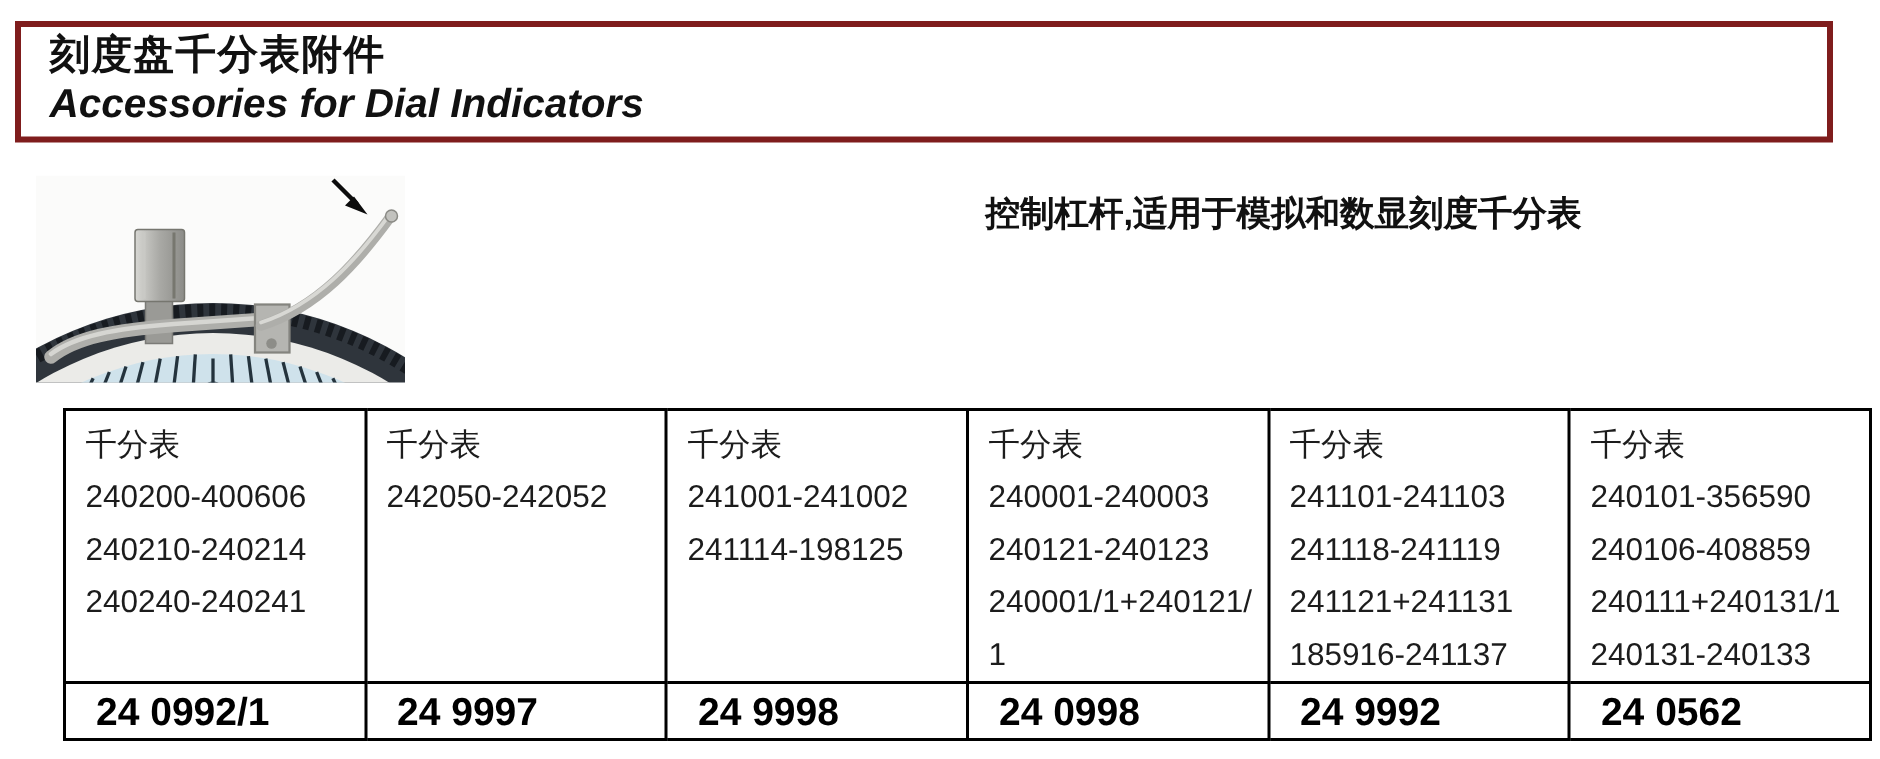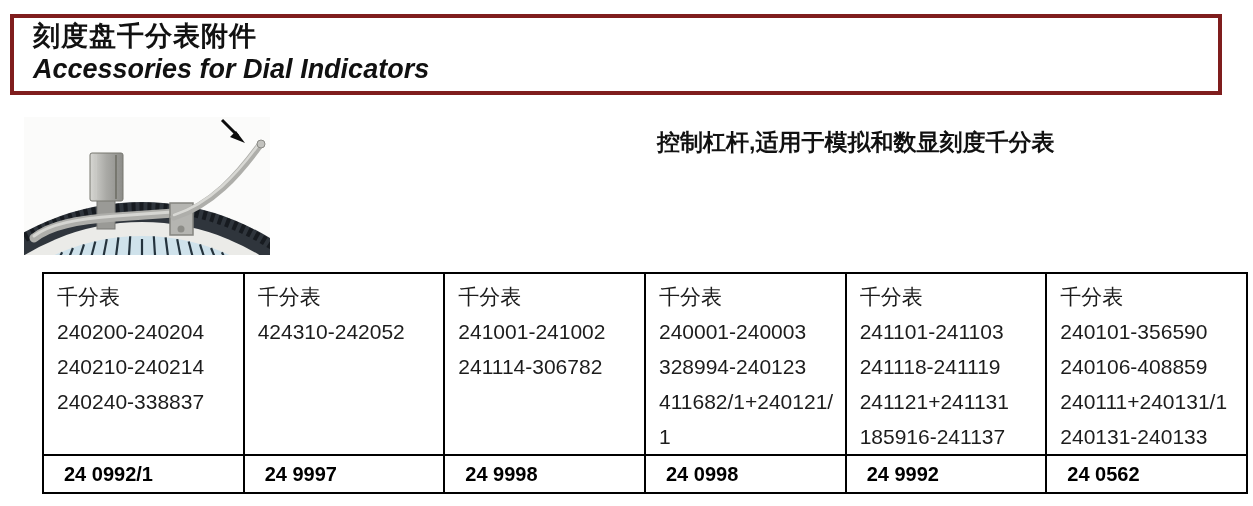--- a/index.html
+++ b/index.html
@@ -86,21 +86,21 @@
   .cell-line {
     line-height: 35px;
     word-break: break-all;
     white-space: normal;
   }
   tr.part-row td {
     height: 38px;
     vertical-align: middle;
     font-weight: bold;
     padding-top: 0;
-    font-size: 20px;
+    font-size: 26px;
     color: #000;
     padding-left: 20px;
   }
 </style>
 </head>
 <body>
 
 <div class="header-box">
   <div class="title-zh">刻度盘千分表附件</div>
   <div class="title-en">Accessories for Dial Indicators</div>
@@ -188,38 +188,38 @@
 <div class="intro">
   <div class="intro-heading">控制杠杆,适用于模拟和数显刻度千分表</div>
 </div>
 
 <div class="tbl-wrap">
   <table class="acc">
     <tbody>
       <tr class="models-row">
         <td>
           <div class="cell-line">千分表</div>
-          <div class="cell-line">240200-240204</div>
+          <div class="cell-line">240200-400606</div>
           <div class="cell-line">240210-240214</div>
-          <div class="cell-line">240240-338837</div>
-        </td>
-        <td>
-          <div class="cell-line">千分表</div>
-          <div class="cell-line">424310-242052</div>
+          <div class="cell-line">240240-240241</div>
+        </td>
+        <td>
+          <div class="cell-line">千分表</div>
+          <div class="cell-line">242050-242052</div>
         </td>
         <td>
           <div class="cell-line">千分表</div>
           <div class="cell-line">241001-241002</div>
-          <div class="cell-line">241114-306782</div>
+          <div class="cell-line">241114-198125</div>
         </td>
         <td>
           <div class="cell-line">千分表</div>
           <div class="cell-line">240001-240003</div>
-          <div class="cell-line">328994-240123</div>
-          <div class="cell-line">411682/1+240121/1</div>
+          <div class="cell-line">240121-240123</div>
+          <div class="cell-line">240001/1+240121/1</div>
         </td>
         <td>
           <div class="cell-line">千分表</div>
           <div class="cell-line">241101-241103</div>
           <div class="cell-line">241118-241119</div>
           <div class="cell-line">241121+241131</div>
           <div class="cell-line">185916-241137</div>
         </td>
         <td>
           <div class="cell-line">千分表</div>

